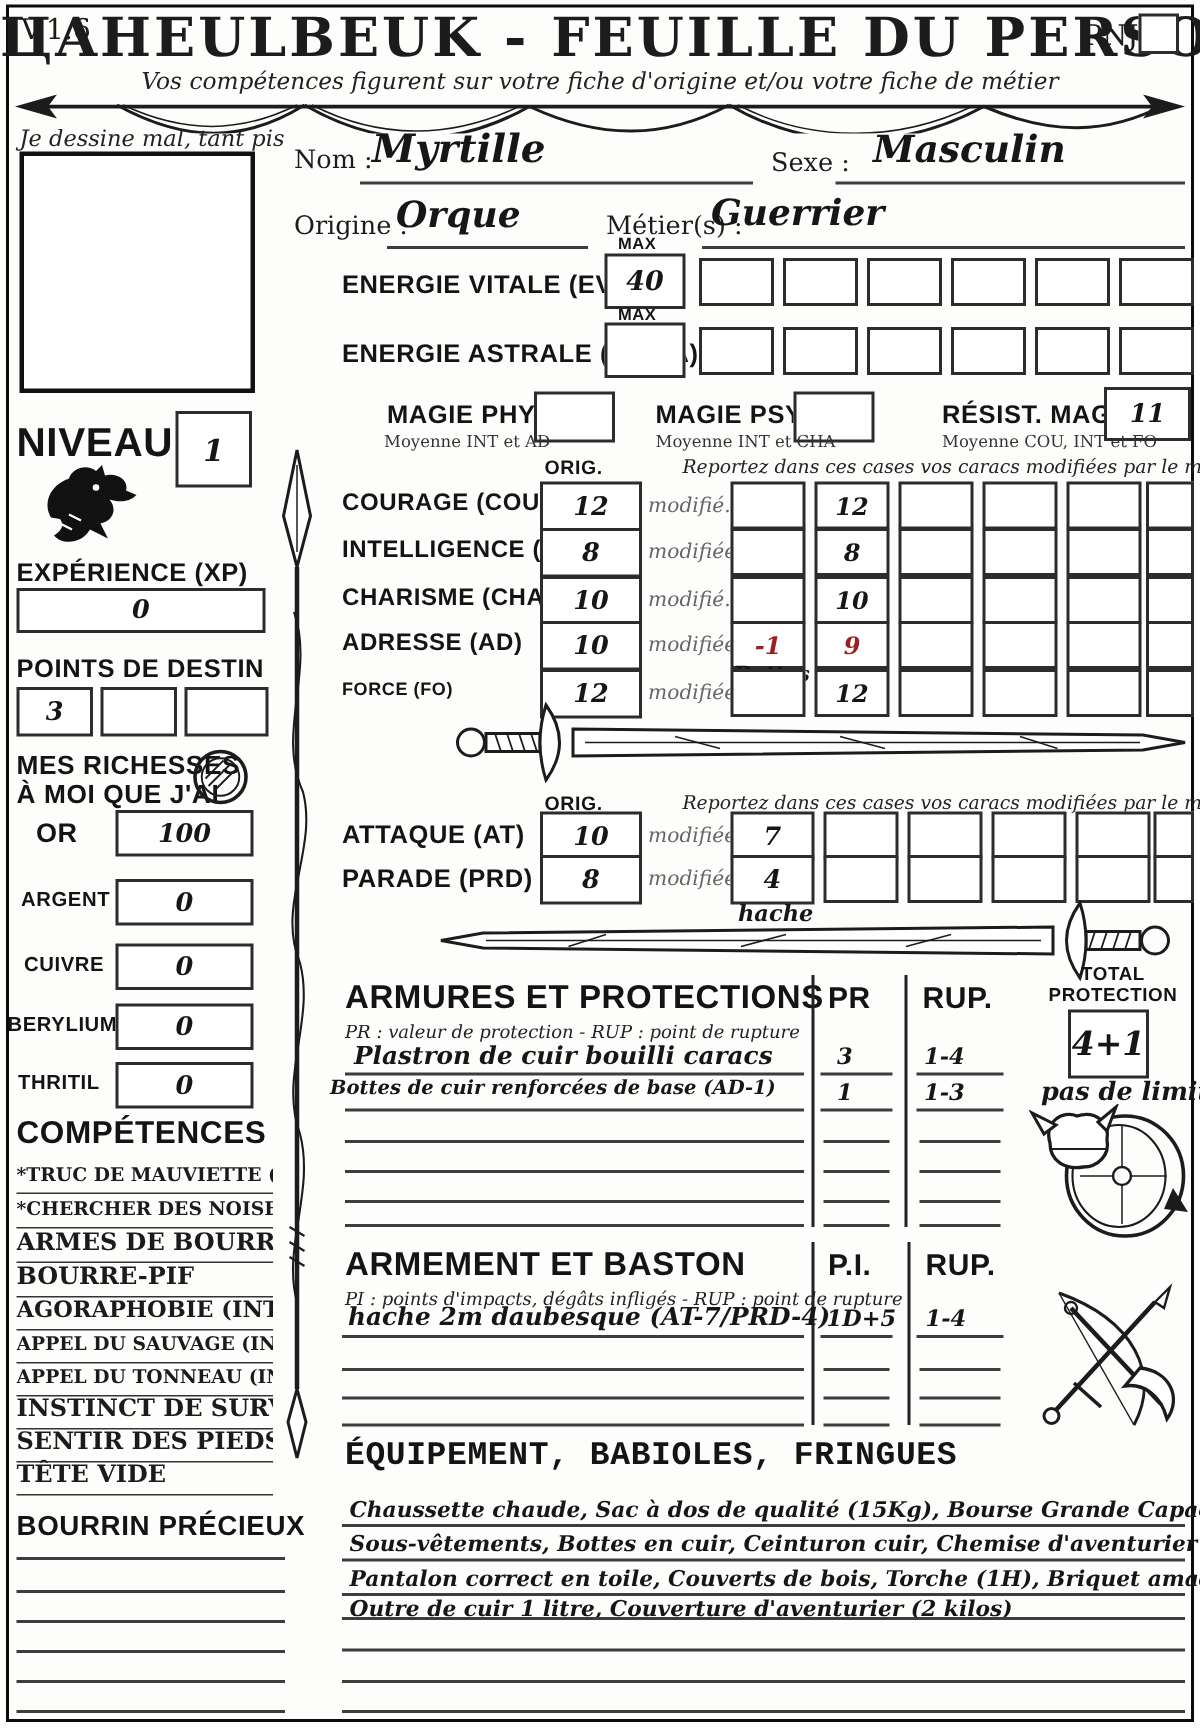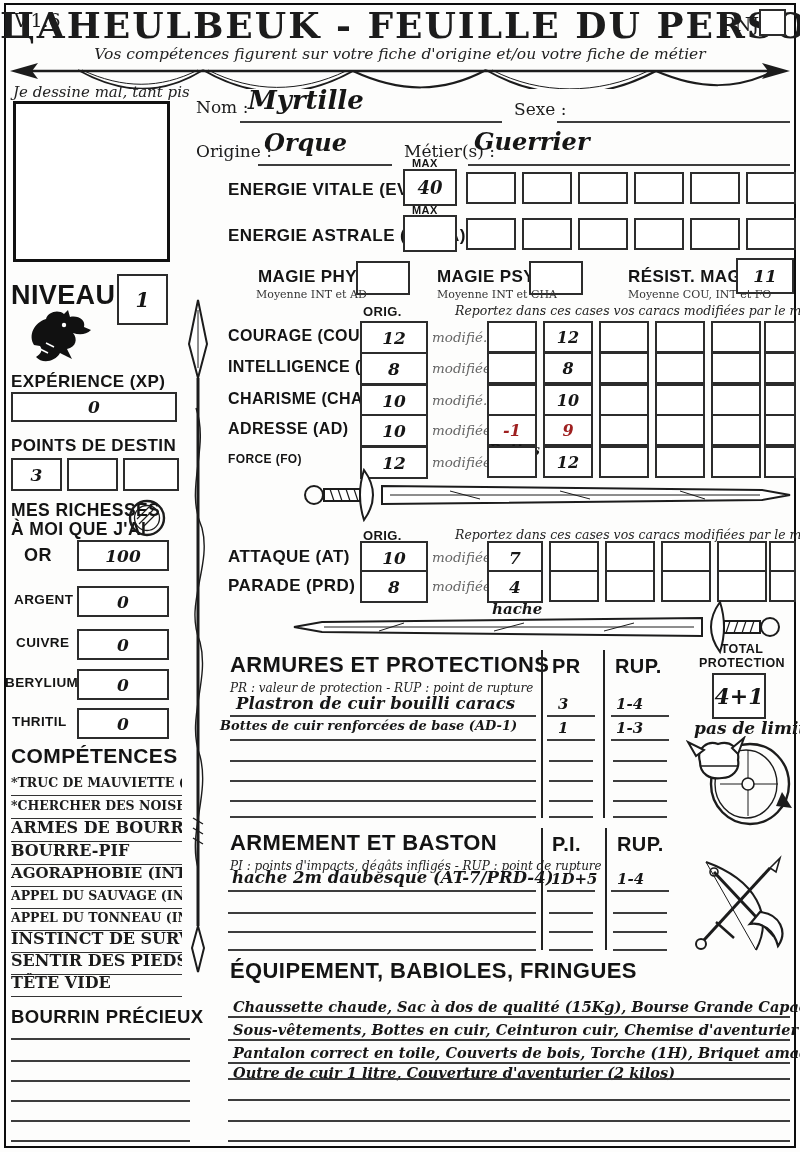--- a/index.html
+++ b/index.html
@@ -140,20 +140,21 @@
       <path d="M20,110 C34,150 8,190 26,230 C36,268 8,306 24,344 C34,382 10,420 24,458 C34,496 12,534 22,570" stroke-width="1.4"></path>
       <path d="M17,520 L27,526 M17,530 L27,536 M17,540 L27,546" stroke-width="1.4"></path>
       <polygon points="22,628 28,650 22,674 16,650" fill="#fff" stroke-width="2"></polygon>
     </svg>
   </div>
 
   <div class="abs ser" style="left:196px;top:97px;font-size:17px;">Nom :</div>
   <div class="abs hand" style="left:248px;top:85px;font-size:26px;">Myrtille</div>
   <div class="line" style="left:240px;top:93px;width:262px;height:28px;"></div>
   <div class="abs ser" style="left:514px;top:99px;font-size:17px;">Sexe :</div>
+  <div class="abs hand" style="left:582px;top:85px;font-size:25px;">Masculin</div>
   <div class="line" style="left:557px;top:93px;width:233px;height:28px;"></div>
 
   <div class="abs ser" style="left:196px;top:141px;font-size:17px;">Origine :</div>
   <div class="abs hand" style="left:264px;top:128px;font-size:24px;">Orque</div>
   <div class="line" style="left:258px;top:136px;width:134px;height:28px;"></div>
   <div class="abs ser" style="left:404px;top:141px;font-size:17px;">Métier(s) :</div>
   <div class="abs hand" style="left:474px;top:127px;font-size:24px;">Guerrier</div>
   <div class="line" style="left:468px;top:136px;width:322px;height:28px;"></div>
 
   <div class="abs disp" style="left:228px;top:180px;font-size:17px;">ENERGIE VITALE (EV-PV)</div>
@@ -421,21 +422,21 @@
       <line x1="14" y1="86" x2="80" y2="14" stroke-width="3"></line>
       <polygon points="80,14 90,4 86,18" fill="#fff" stroke-width="1.6"></polygon>
       <line x1="26" y1="68" x2="44" y2="84" stroke-width="2.4"></line>
       <circle cx="11" cy="90" r="5" stroke-width="2"></circle>
       <line x1="24" y1="18" x2="84" y2="82" stroke-width="3"></line>
       <path d="M70,58 C90,60 98,78 88,92 C84,76 72,68 60,70 Z" fill="#fff" stroke-width="2.2"></path>
       <circle cx="24" cy="18" r="4" stroke-width="1.6"></circle>
     </svg>
   </div>
 
-  <div class="abs disp" style="left:230px;top:958px;font-size:22px;">ÉQUIPEMENT, BABIOLES, FRINGUES</div>
+  <div class="abs disp" style="left:230px;top:958px;font-size:22px;font-family:Liberation Mono, monospace;">ÉQUIPEMENT, BABIOLES, FRINGUES</div>
   <div class="abs hand" style="left:233px;top:998px;font-size:14.5px;">Chaussette chaude, Sac à dos de qualité (15Kg), Bourse Grande Capacité [Max 100PO]</div>
   <div class="line" style="left:228px;top:996px;width:562px;height:20px;"></div>
   <div class="abs hand" style="left:233px;top:1021px;font-size:14.5px;">Sous-vêtements, Bottes en cuir, Ceinturon cuir, Chemise d'aventurier correcte, Écuelle</div>
   <div class="line" style="left:228px;top:1019px;width:562px;height:20px;"></div>
   <div class="abs hand" style="left:233px;top:1044px;font-size:14.5px;">Pantalon correct en toile, Couverts de bois, Torche (1H), Briquet amadou</div>
   <div class="line" style="left:228px;top:1042px;width:562px;height:20px;"></div>
   <div class="abs hand" style="left:233px;top:1064px;font-size:14.5px;">Outre de cuir 1 litre, Couverture d'aventurier (2 kilos)</div>
   <div class="line" style="left:228px;top:1062px;width:562px;height:16px;"></div>
   <div class="line" style="left:228px;top:1099px;width:562px;"></div>
   <div class="line" style="left:228px;top:1120px;width:562px;"></div>

